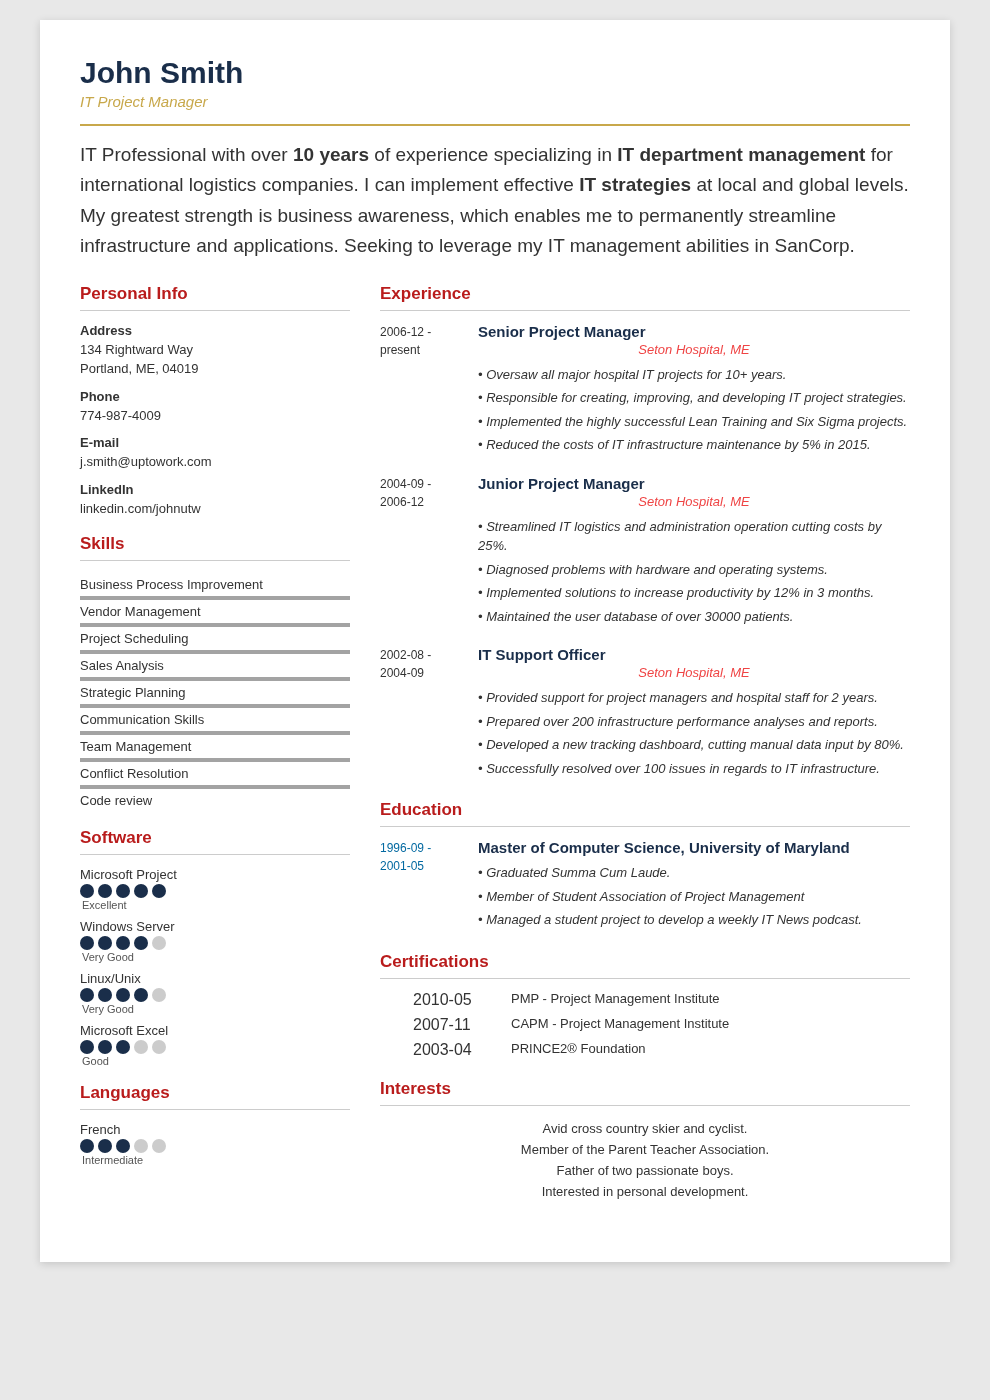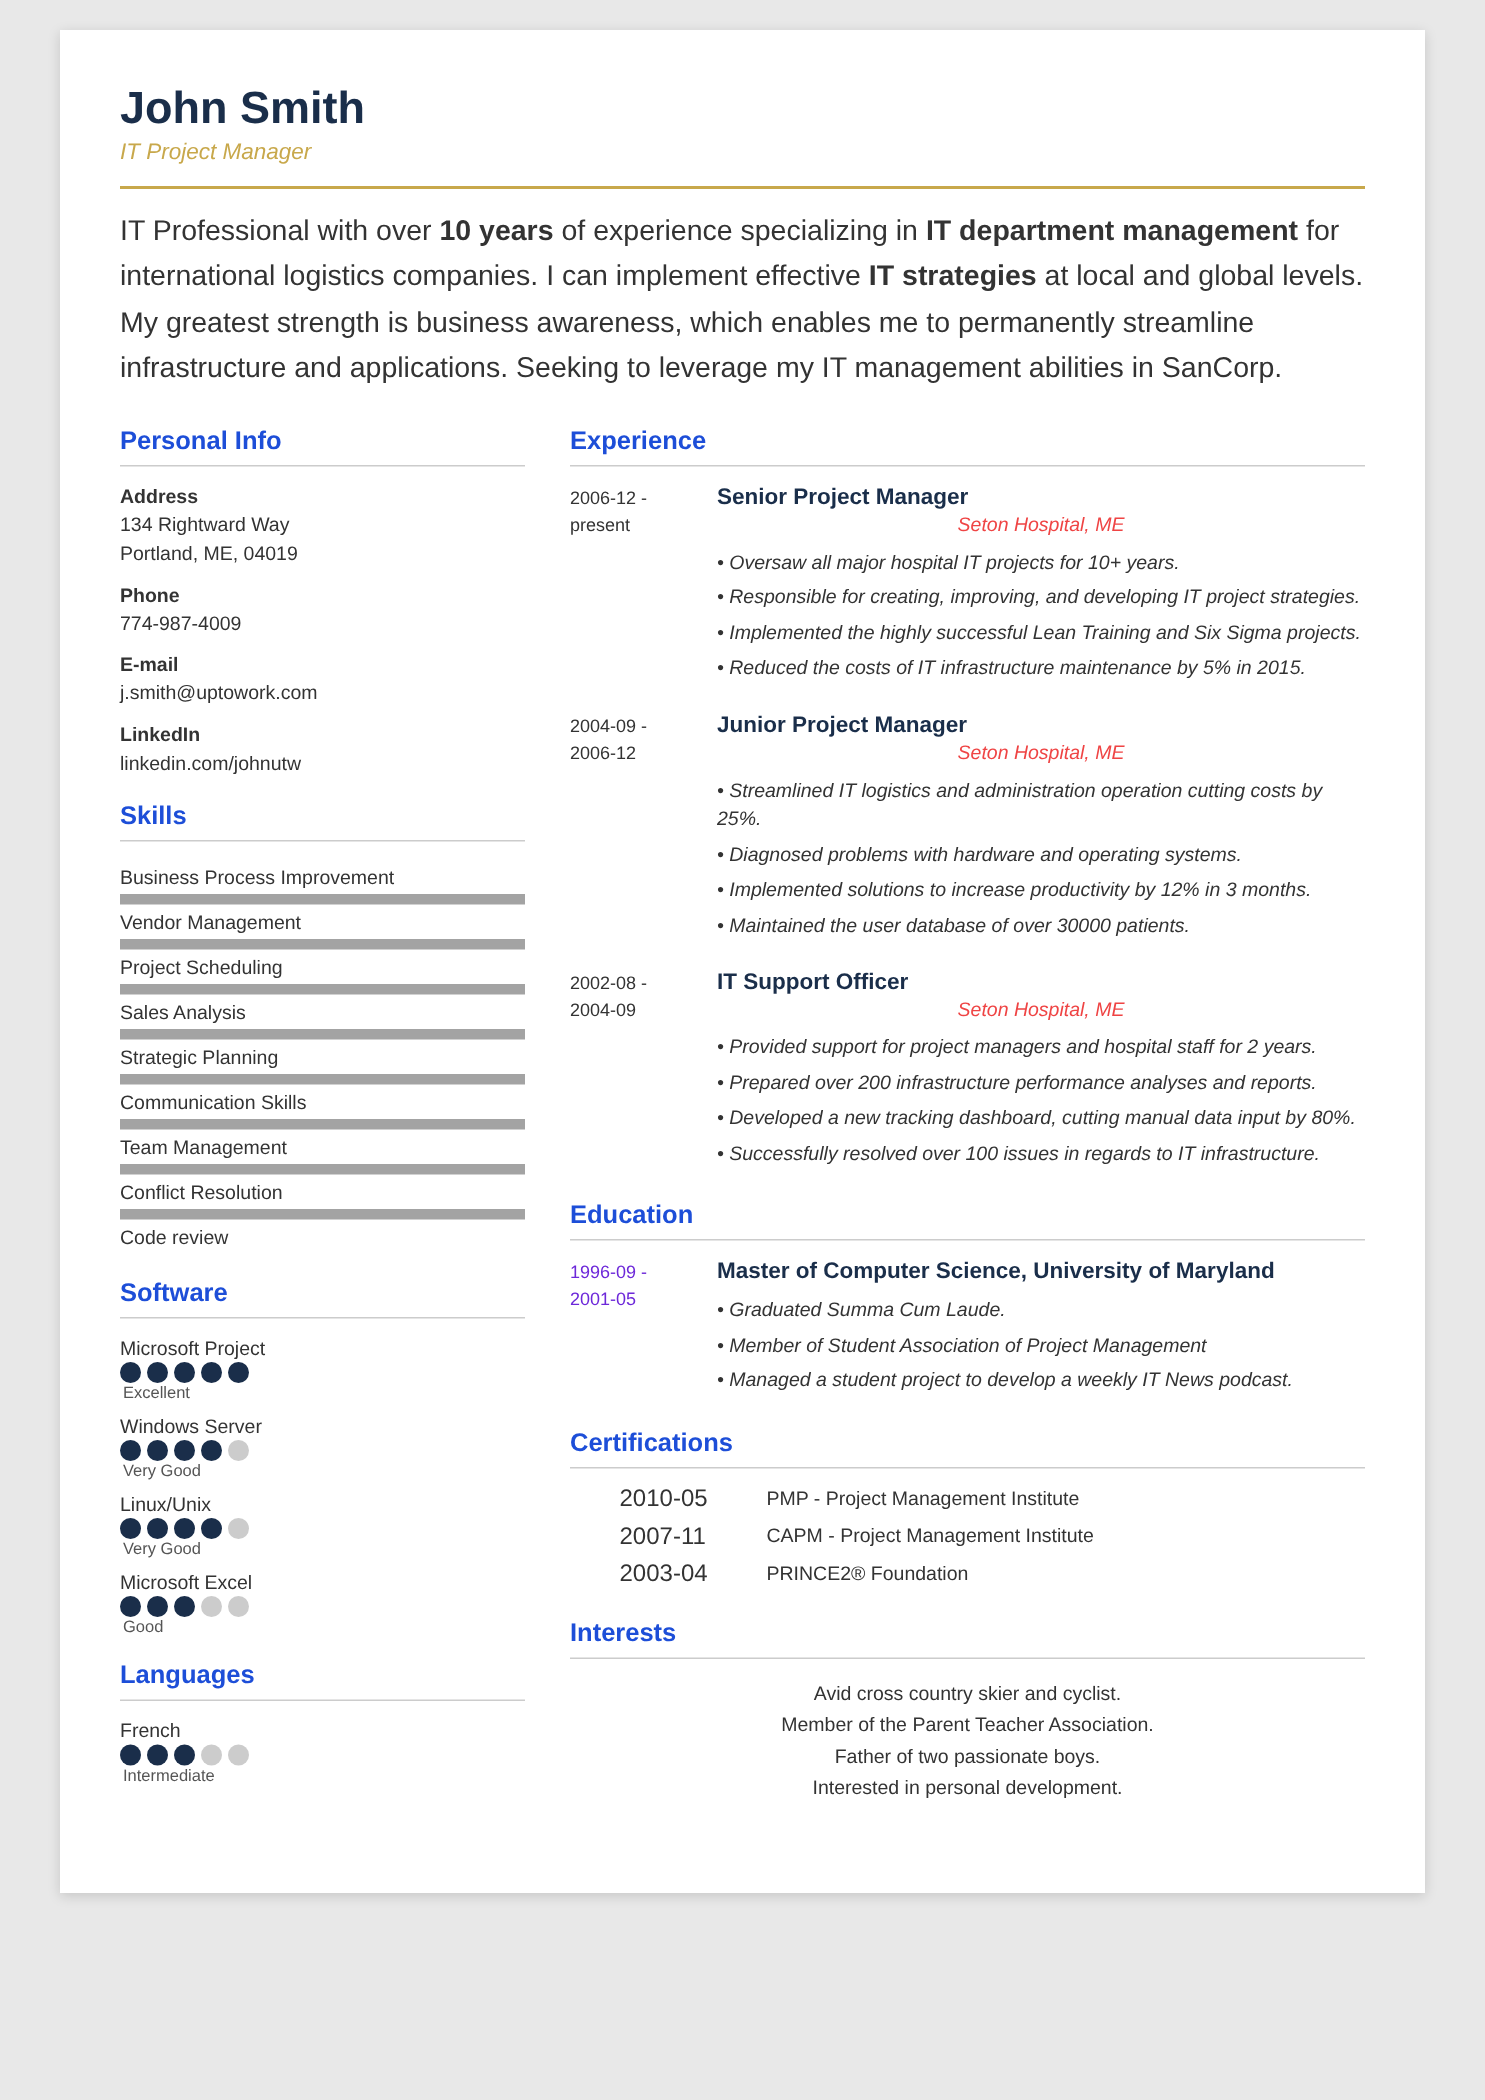--- a/index.html
+++ b/index.html
@@ -50,21 +50,21 @@
     .left-col {
       width: 270px;
       flex-shrink: 0;
     }
     .right-col {
       flex: 1;
     }
     .section-title {
       font-size: 17px;
       font-weight: bold;
-      color: #1d4ed8;
+      color: #b91c1c;
       margin-bottom: 6px;
       margin-top: 0;
     }
     .section-divider {
       border: none;
       border-top: 1.5px solid #ccc;
       margin-bottom: 12px;
     }
     .info-label {
       font-weight: bold;
@@ -79,21 +79,21 @@
       line-height: 1.5;
     }
     .skills-list {
       list-style: none;
       padding: 0;
     }
     .skills-list li {
       font-size: 13px;
       color: #333;
       padding: 4px 0;
-      border-bottom: 7px solid #a3a3a3;
+      border-bottom: 4px solid #a3a3a3;
     }
     .skills-list li:last-child { border-bottom: none; }
     .software-item {
       display: flex;
       flex-direction: column;
       margin-bottom: 8px;
     }
     .software-name {
       font-size: 13px;
       color: #333;
@@ -159,21 +159,21 @@
       content: "• ";
       color: #333;
     }
     .edu-entry {
       display: flex;
       gap: 18px;
       margin-bottom: 14px;
     }
     .edu-date {
       font-size: 12px;
-      color: #6d28d9;
+      color: #0369a1;
       min-width: 80px;
       line-height: 1.5;
     }
     .edu-content { flex: 1; }
     .edu-title {
       font-size: 15px;
       font-weight: bold;
       color: #1a2e4a;
       margin-bottom: 5px;
     }

